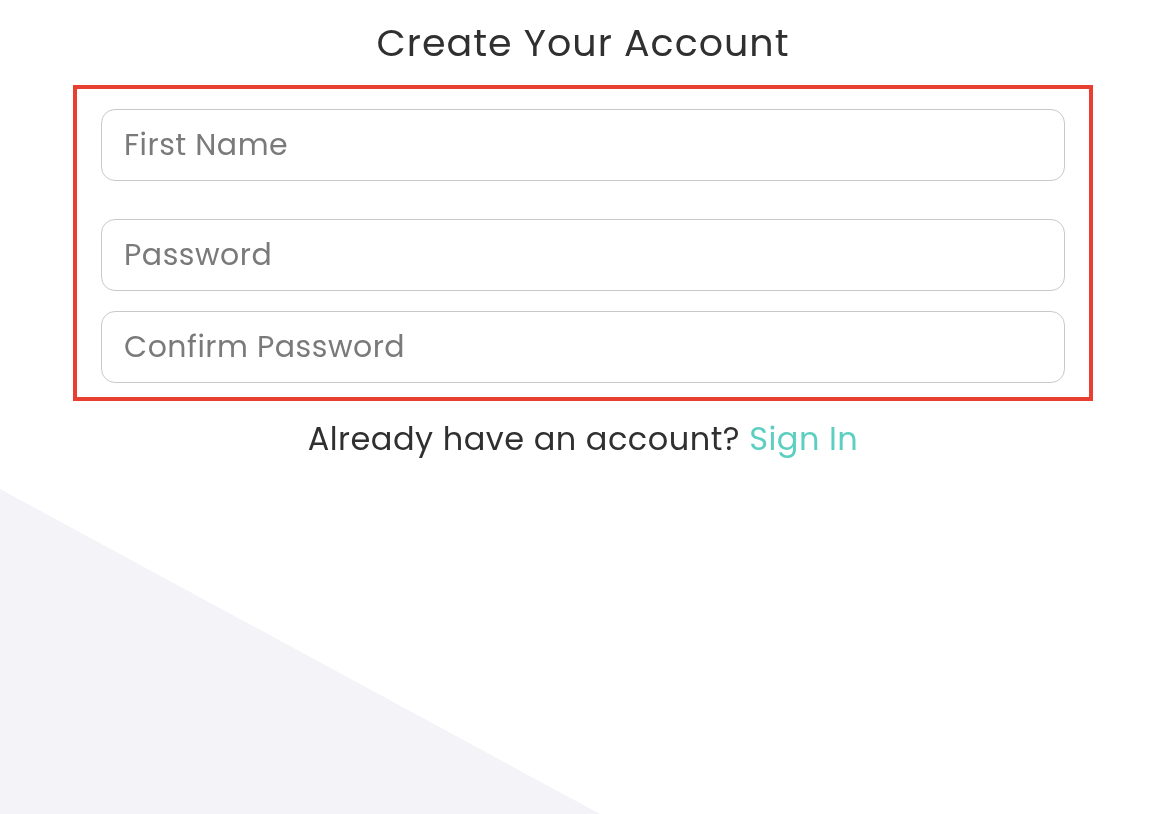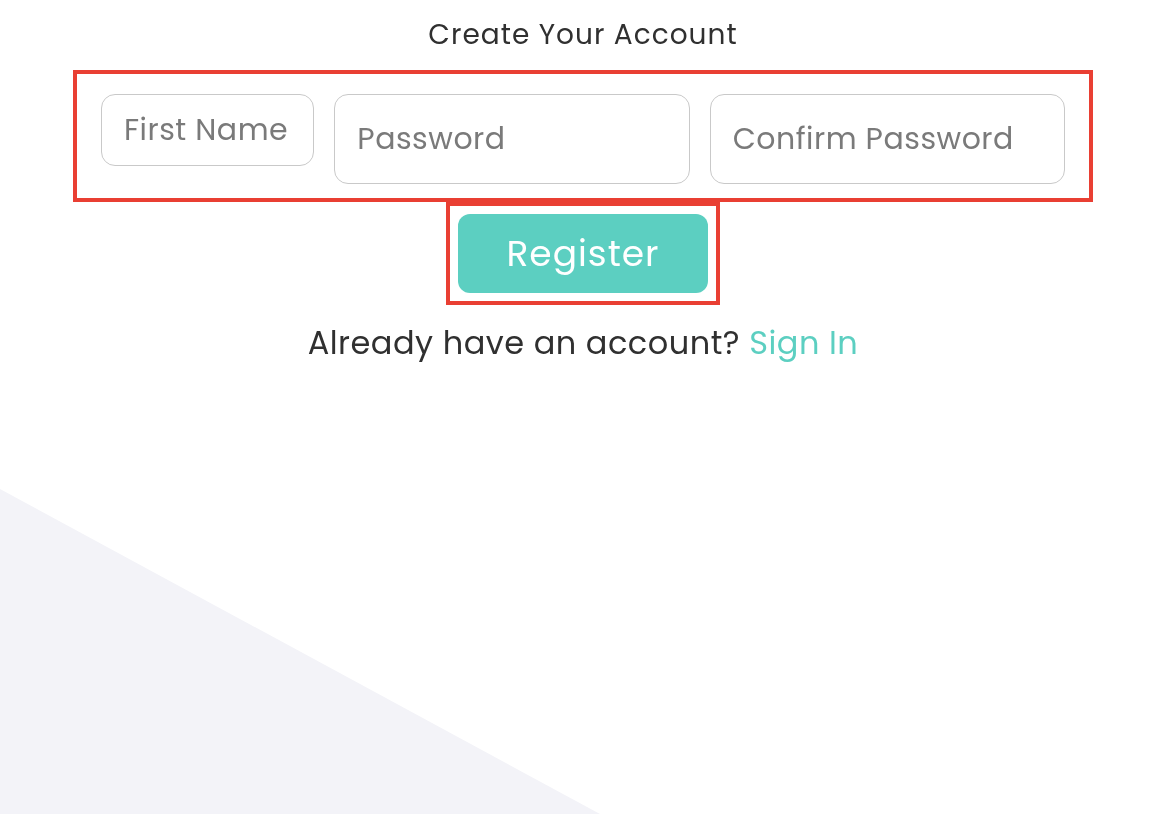--- a/index.html
+++ b/index.html
@@ -39,33 +39,33 @@
       width: 100%;
     }
     .title {
       font-size: 84px;
       font-weight: 800;
       color: #5ccfc1;
       letter-spacing: 1px;
       line-height: 1.1;
     }
     .subtitle {
-      font-size: 28px;
+      font-size: 38px;
       font-weight: 400;
       color: #303030;
       margin-top: 4px;
       letter-spacing: 1px;
     }
     .form-box {
       margin-top: 14px;
       border: 4px solid #e93f33;
       width: 1020px;
       padding: 20px 24px 14px 24px;
       display: flex;
-      flex-direction: row;
+      flex-direction: column;
       gap: 20px;
     }
     .name-row {
       display: flex;
       gap: 24px;
       margin-bottom: 18px;
     }
     .input-field {
       border: 1.5px solid #c9c9c9;
       border-radius: 14px;
@@ -125,21 +125,18 @@
   <div class="subtitle">Create Your Account</div>
 
   <div class="form-box">
     <div class="name-row">
       <input class="input-field" type="text" placeholder="First Name" style="">
     </div>
     <input class="input-field" type="password" placeholder="Password" style="">
     <input class="input-field" type="password" placeholder="Confirm Password" style="">
   </div>
 
-  <div class="register-box">
-    <button class="register-btn">Register</button>
-  </div>
 
   <div class="footer-line">
     <span>Already have an account? </span><a class="signin-link">Sign In</a>
   </div>
 
 </div>
 
 </body></html>

